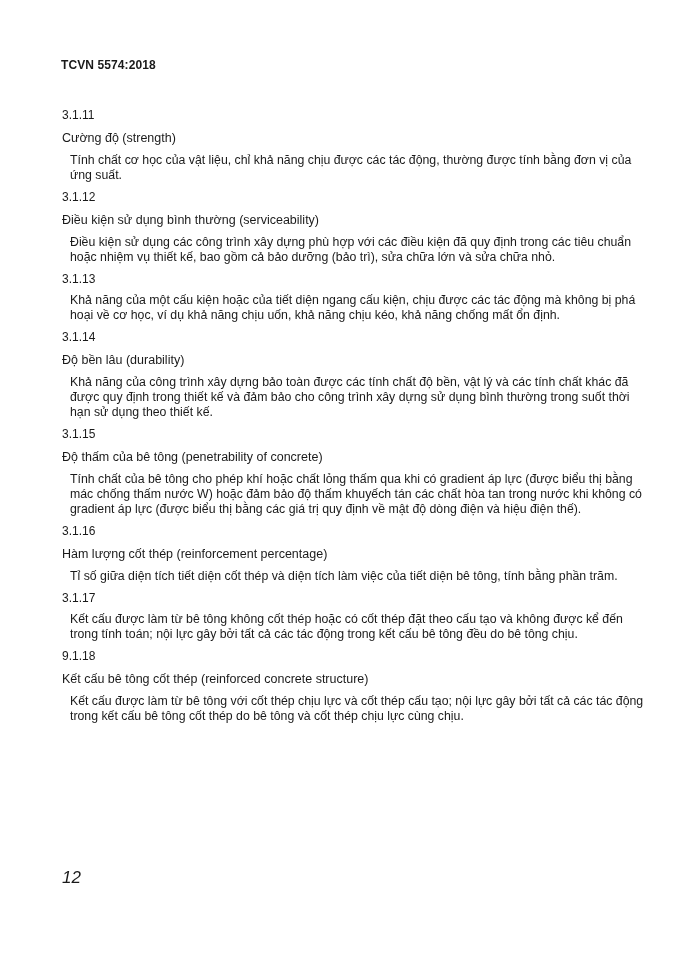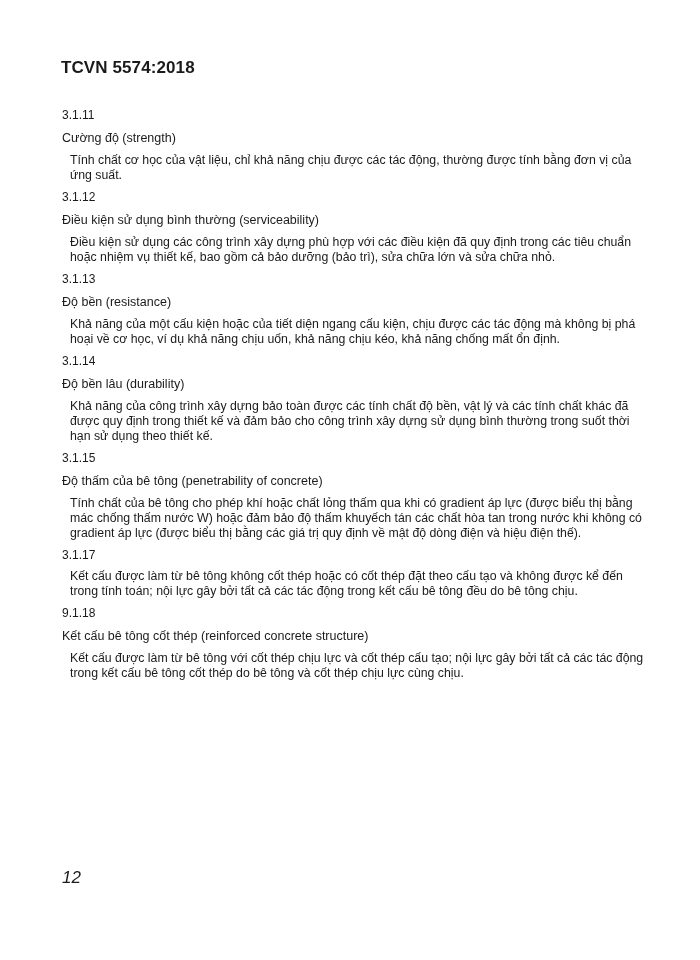--- a/index.html
+++ b/index.html
@@ -3,21 +3,21 @@
   <meta charset="utf-8">
   <style>
     html, body { margin: 0; padding: 0; }
     body {
       width: 700px; height: 960px; background: #ffffff; position: relative; overflow: hidden;
       font-family: "Liberation Sans", sans-serif; color: #1a1a1a;
     }
     .page { position: absolute; left: 0; top: 0; width: 700px; height: 960px; }
     .header {
       position: absolute; left: 61px; top: 58px;
-      font-size: 17px; font-weight: bold; letter-spacing: 0.1px;
+      font-size: 12px; font-weight: bold; letter-spacing: 0.1px;
     }
     .content { position: absolute; left: 62px; top: 106px; width: 590px; }
     .section { margin: 0; }
     .num { font-size: 12px; font-weight: normal; line-height: 18px; height: 18px; margin-bottom: 5px; }
     .term { font-size: 12.5px; line-height: 18px; height: 18px; margin-bottom: 6px; }
     .term b { font-weight: normal; }
     .def { font-size: 12.3px; line-height: 15px; margin-bottom: 5px; margin-left: 8px; }
     .pagenum { position: absolute; left: 62px; top: 868px; font-size: 17px; font-style: italic; }
   </style>
 </head>
@@ -35,36 +35,40 @@
     </div>
 
     <div class="section">
       <div class="num">3.1.12</div>
       <div class="term"><b>Điều kiện sử dụng bình thường</b> <span>(serviceability)</span></div>
       <div class="def">Điều kiện sử dụng các công trình xây dựng phù hợp với các điều kiện đã quy định trong các tiêu chuẩn hoặc nhiệm vụ thiết kế, bao gồm cả bảo dưỡng (bảo trì), sửa chữa lớn và sửa chữa nhỏ.</div>
     </div>
 
     <div class="section">
       <div class="num">3.1.13</div>
-      <div class="term"><b>Độ bền</b> <span>(resistance)</span></div>
       <div class="def">Khả năng của một cấu kiện hoặc của tiết diện ngang cấu kiện, chịu được các tác động mà không bị phá hoại về cơ học, ví dụ khả năng chịu uốn, khả năng chịu kéo, khả năng chống mất ổn định.</div>
     </div>
 
     <div class="section">
       <div class="num">3.1.14</div>
       <div class="term"><b>Độ bền lâu</b> <span>(durability)</span></div>
       <div class="def">Khả năng của công trình xây dựng bảo toàn được các tính chất độ bền, vật lý và các tính chất khác đã được quy định trong thiết kế và đảm bảo cho công trình xây dựng sử dụng bình thường trong suốt thời hạn sử dụng theo thiết kế.</div>
     </div>
 
     <div class="section">
       <div class="num">3.1.15</div>
       <div class="term"><b>Độ thấm của bê tông</b> <span>(penetrability of concrete)</span></div>
       <div class="def">Tính chất của bê tông cho phép khí hoặc chất lỏng thấm qua khi có gradient áp lực (được biểu thị bằng mác chống thấm nước W) hoặc đảm bảo độ thấm khuyếch tán các chất hòa tan trong nước khi không có gradient áp lực (được biểu thị bằng các giá trị quy định về mật độ dòng điện và hiệu điện thế).</div>
     </div>
 
+    <div class="section">
+      <div class="num">3.1.16</div>
+      <div class="term"><b>Hàm lượng cốt thép</b> <span>(reinforcement percentage)</span></div>
+      <div class="def">Tỉ số giữa diện tích tiết diện cốt thép và diện tích làm việc của tiết diện bê tông, tính bằng phần trăm.</div>
+    </div>
 
     <div class="section">
       <div class="num">3.1.17</div>
       <div class="def">Kết cấu được làm từ bê tông không cốt thép hoặc có cốt thép đặt theo cấu tạo và không được kể đến trong tính toán; nội lực gây bởi tất cả các tác động trong kết cấu bê tông đều do bê tông chịu.</div>
     </div>
 
     <div class="section">
       <div class="num">9.1.18</div>
       <div class="term"><b>Kết cấu bê tông cốt thép</b> <span>(reinforced concrete structure)</span></div>
       <div class="def">Kết cấu được làm từ bê tông với cốt thép chịu lực và cốt thép cấu tạo; nội lực gây bởi tất cả các tác động trong kết cấu bê tông cốt thép do bê tông và cốt thép chịu lực cùng chịu.</div>

